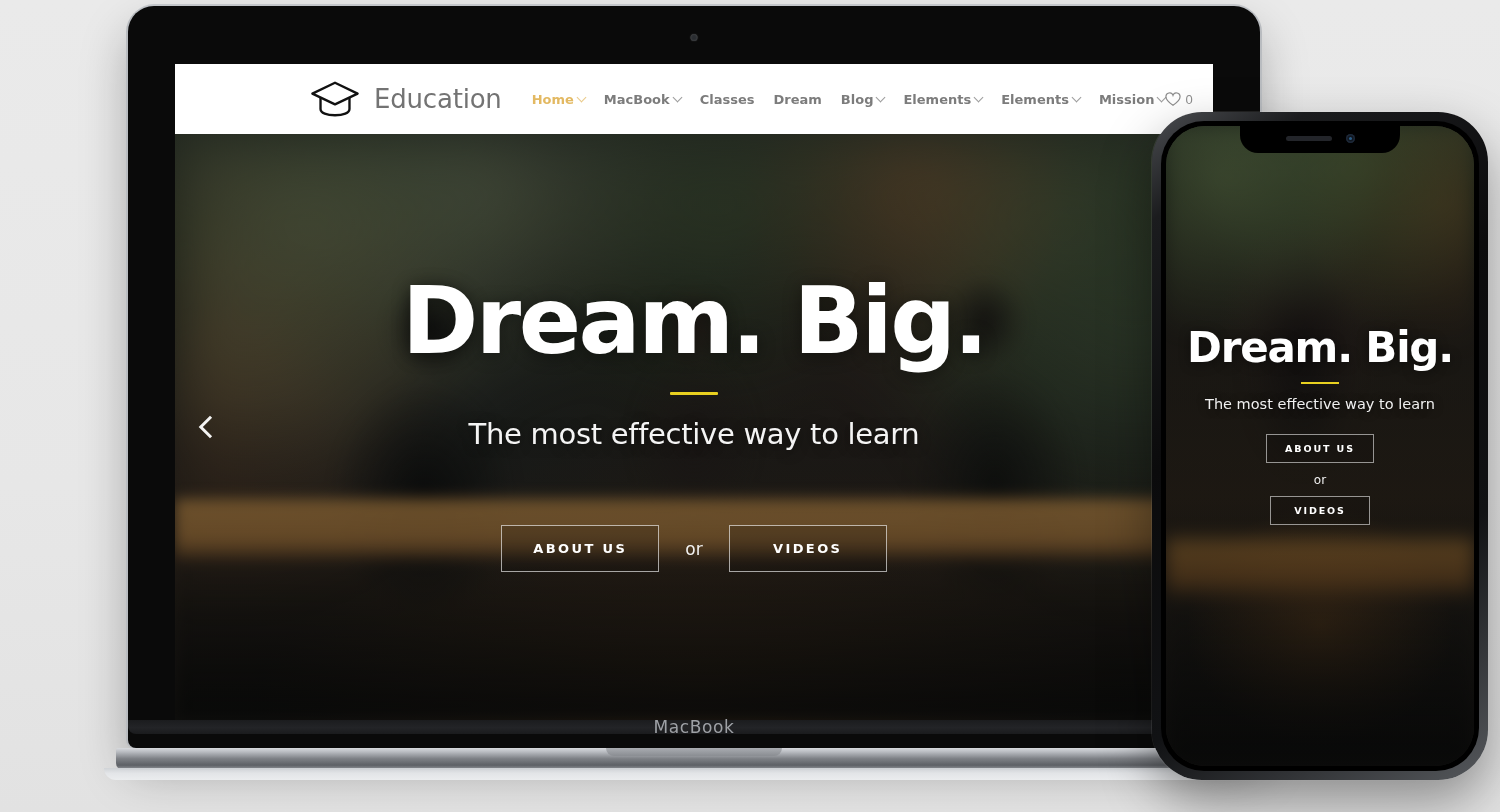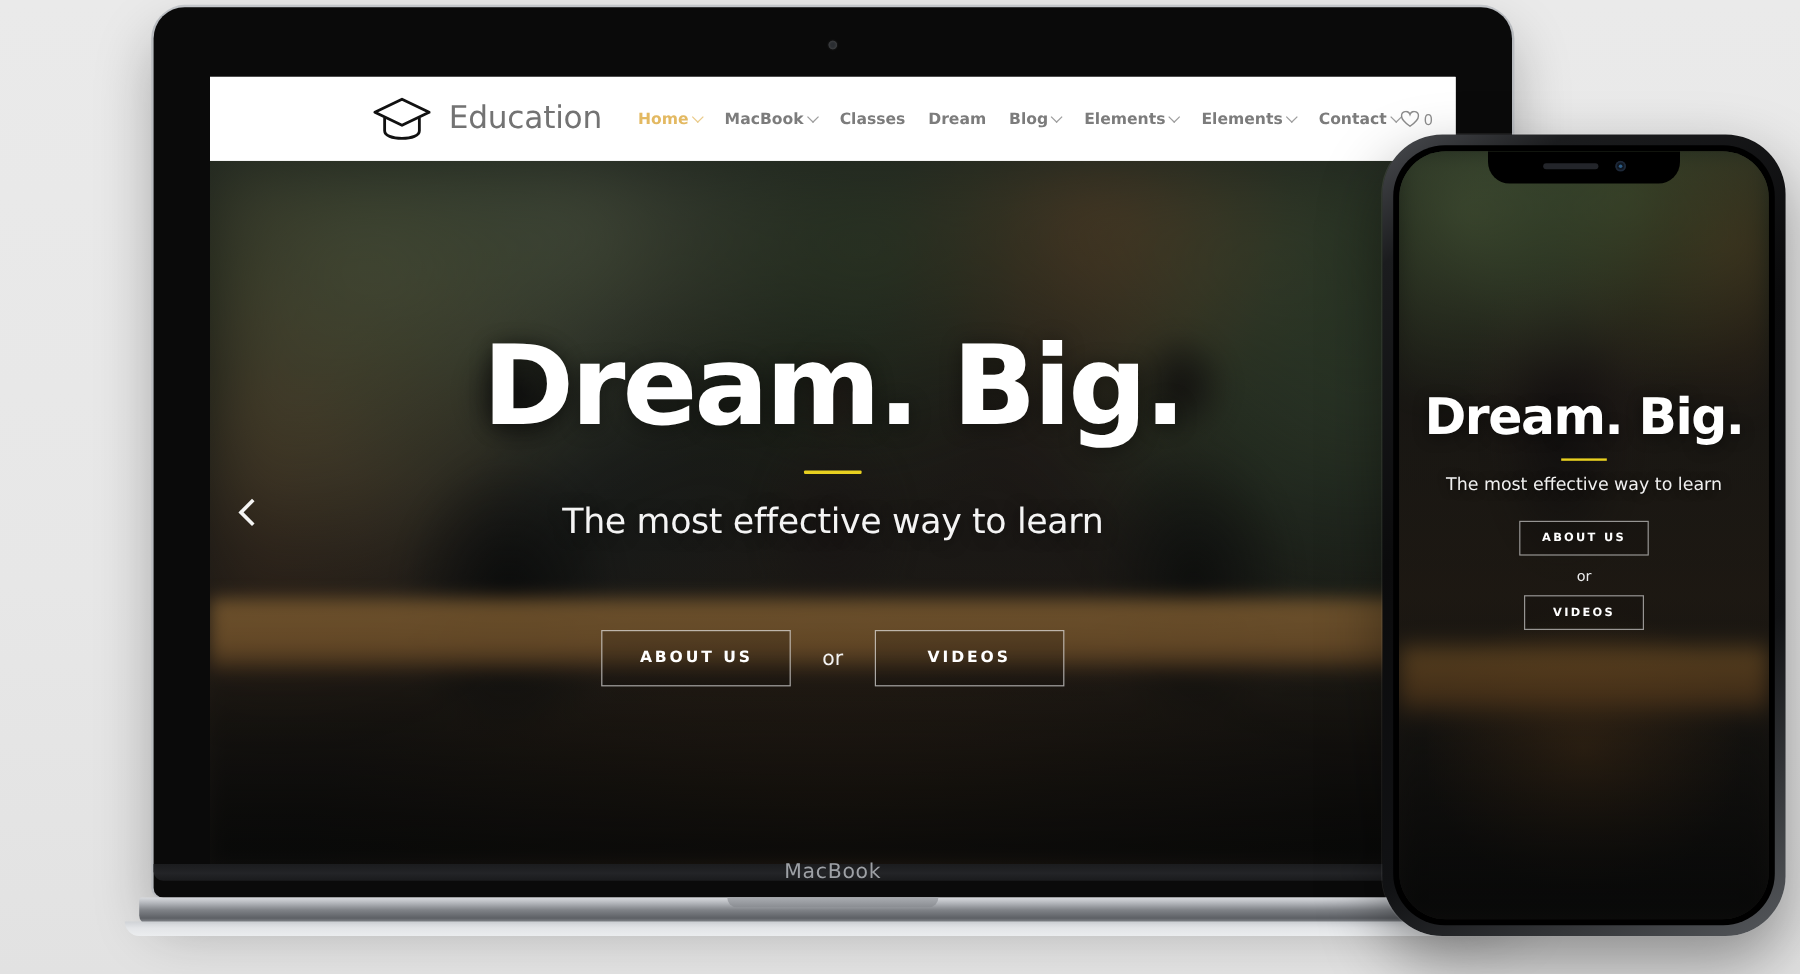--- a/index.html
+++ b/index.html
@@ -468,21 +468,21 @@
               </div>
               <div class="nav-item">
                 <span>Elements</span>
                 <i class="caret"></i>
               </div>
               <div class="nav-item">
                 <span>Elements</span>
                 <i class="caret"></i>
               </div>
               <div class="nav-item">
-                <span>Contact</span>
+                <span>Mission</span>
                 <i class="caret"></i>
               </div>
             </nav>
 
             <div class="header-tools">
               <div class="tool">
                 <svg width="16" height="15" viewBox="0 0 16 15">
                   <path d="M8 13.2 C2.2 9.2 1 6.9 1 4.9 A3.6 3.6 0 0 1 8 3.4 A3.6 3.6 0 0 1 15 4.9 C15 6.9 13.8 9.2 8 13.2 Z" fill="none" stroke="#8d8d8d" stroke-width="1.2"></path>
                 </svg>
                 <span class="wish-count">0</span>

